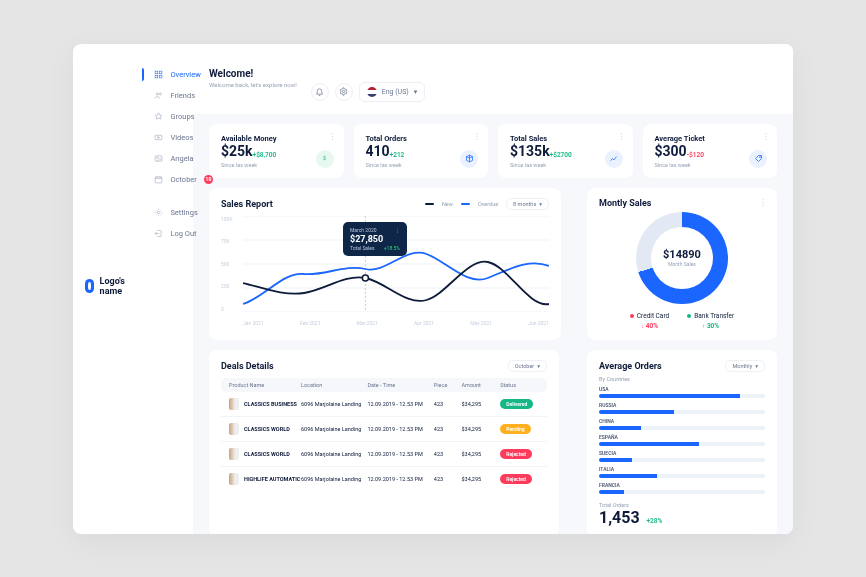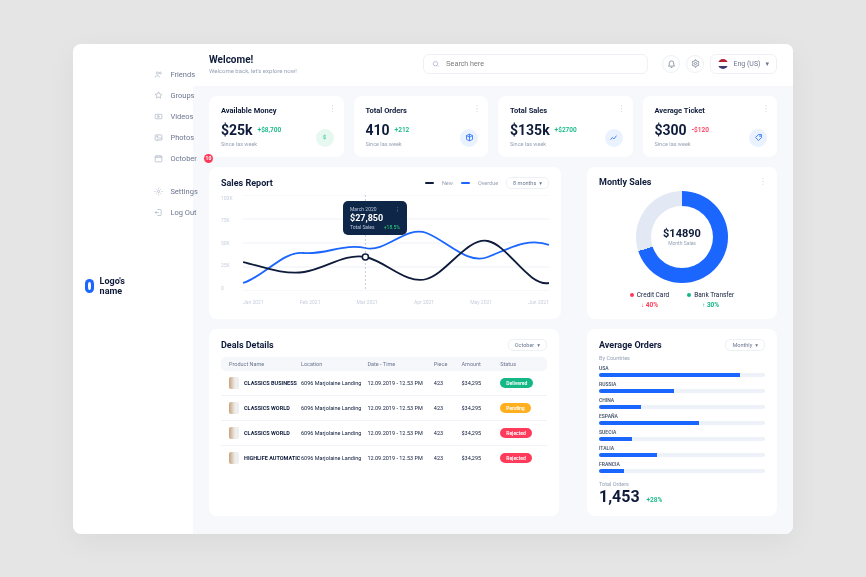--- a/index.html
+++ b/index.html
@@ -24,31 +24,31 @@
   .nav li.active::before { content: ""; position: absolute; left: 0; top: 4px; bottom: 4px; width: 2px; background: #1a66ff; border-radius: 0 2px 2px 0; }
   .nav li .badge { margin-left: auto; width: 9px; height: 9px; background: #ff3b5c; color: #fff; font-size: 5px; font-weight: 700; border-radius: 50%; display: flex; align-items: center; justify-content: center; margin-right: 4px; }
   .nav-sep { height: 10px; }
   .main { flex: 1; background: #f6f8fb; display: flex; flex-direction: column; font-size: 7px; min-width: 0; }
   .topbar { background: #fff; display: flex; align-items: center; padding: 10px 16px 12px; gap: 14px; }
   .welcome h1 { font-size: 10px; font-weight: 700; }
   .welcome p { font-size: 6px; color: #97a2b6; margin-top: 2px; }
   .search { flex: 1; max-width: 225px; margin-left: auto; display: flex; align-items: center; gap: 6px; border: 1px solid #edf0f5; border-radius: 6px; padding: 5px 8px; }
   .search svg { width: 8px; height: 8px; stroke: #97a2b6; fill: none; stroke-width: 2; }
   .search input { border: none; outline: none; background: none; font-size: 7px; color: #6b7690; width: 100%; }
-  .top-icons { display: flex; align-items: center; gap: 6px; }
+  .top-icons { display: flex; align-items: center; gap: 6px; margin-top: 28px; }
   .circle-btn { width: 18px; height: 18px; border-radius: 50%; border: 1px solid #edf0f5; display: flex; align-items: center; justify-content: center; cursor: pointer; }
   .circle-btn svg { width: 9px; height: 9px; stroke: #4a5670; fill: none; stroke-width: 1.5; }
   .lang-sel { display: flex; align-items: center; gap: 5px; border: 1px solid #edf0f5; border-radius: 6px; padding: 4px 7px; font-size: 7px; color: #6b7690; cursor: pointer; }
   .flag { width: 10px; height: 10px; border-radius: 50%; background: linear-gradient(#b22234 0 33%,#fff 33% 66%,#3c3b6e 66% 100%); }
   .content { padding: 10px 16px 16px; display: flex; flex-direction: column; gap: 10px; overflow: hidden; }
   .cards { display: grid; grid-template-columns: repeat(4,1fr); gap: 10px; }
   .card { background: #fff; border-radius: 8px; padding: 10px 12px; position: relative; }
   .card .label { font-size: 7.5px; font-weight: 700; color: #0e1b3a; }
   .card .dots { position: absolute; right: 8px; top: 8px; color: #c6cedd; font-size: 8px; letter-spacing: -1px; }
-  .card .value-row { display: flex; align-items: center; gap: 5px; margin-top: 7px; }
+  .card .value-row { display: flex; align-items: flex-end; }
   .card .value { font-size: 14px; font-weight: 700; }
   .card .delta { font-size: 6.5px; font-weight: 600; }
   .delta.up { color: #14b785; }
   .delta.down { color: #ff3b5c; }
   .card .sub { font-size: 5.5px; color: #97a2b6; margin-top: 3px; }
   .card .chip { position: absolute; right: 10px; bottom: 10px; width: 18px; height: 18px; border-radius: 50%; display: flex; align-items: center; justify-content: center; }
   .chip.green { background: #e7f8f1; }
   .chip.blue { background: #eaf1ff; }
   .chip.bluel { background: #eaf1ff; }
   .chip svg { width: 9px; height: 9px; }
@@ -107,20 +107,29 @@
 
 <div class="stage">
 <div class="app">
 
   <aside class="sidebar">
     <div class="logo-row">
       <div class="logo-mark"></div>
       <div class="logo-text">Logo's name</div>
     </div>
     <ul class="nav">
+      <li class="active">
+        <svg class="icon" viewBox="0 0 24 24">
+              <rect x="3" y="3" width="7" height="7"></rect>
+              <rect x="14" y="3" width="7" height="7"></rect>
+              <rect x="3" y="14" width="7" height="7"></rect>
+              <rect x="14" y="14" width="7" height="7"></rect>
+            </svg>
+        <span>Overview</span>
+      </li>
       <li>
         <svg class="icon" viewBox="0 0 24 24">
               <circle cx="9" cy="8" r="3"></circle>
               <path d="M3 20c0-3 3-5 6-5s6 2 6 5"></path>
               <circle cx="17" cy="8" r="2.5"></circle>
             </svg>
         <span>Friends</span>
       </li>
       <li>
         <svg class="icon" viewBox="0 0 24 24">
@@ -134,21 +143,21 @@
               <path d="M10 9l5 3-5 3z"></path>
             </svg>
         <span>Videos</span>
       </li>
       <li>
         <svg class="icon" viewBox="0 0 24 24">
               <rect x="3" y="5" width="18" height="14" rx="2"></rect>
               <circle cx="9" cy="10" r="2"></circle>
               <path d="M21 17l-5-5-8 8"></path>
             </svg>
-        <span>Photos</span>
+        <span>Angela</span>
       </li>
       <li>
         <svg class="icon" viewBox="0 0 24 24">
               <rect x="3" y="5" width="18" height="16" rx="2"></rect>
               <path d="M3 9h18M8 3v4M16 3v4"></path>
             </svg>
         <span>October</span>
         <span class="badge">10</span>
       </li>
       <li class="nav-sep"></li>
@@ -167,27 +176,20 @@
         <span>Log Out</span>
       </li>
     </ul>
   </aside>
 
   <main class="main">
     <div class="topbar">
       <div class="welcome">
         <h1>Welcome!</h1>
         <p>Welcome back, let's explore now!</p>
-      </div>
-      <div class="search">
-        <svg viewBox="0 0 24 24">
-              <circle cx="11" cy="11" r="7"></circle>
-              <path d="M21 21l-4-4"></path>
-            </svg>
-        <input placeholder="Search here" style="">
       </div>
       <div class="top-icons">
         <div class="circle-btn">
           <svg viewBox="0 0 24 24">
                 <path d="M18 16v-5a6 6 0 10-12 0v5l-2 3h16z"></path>
                 <path d="M10 21a2 2 0 004 0"></path>
               </svg>
         </div>
         <div class="circle-btn">
           <svg viewBox="0 0 24 24">

